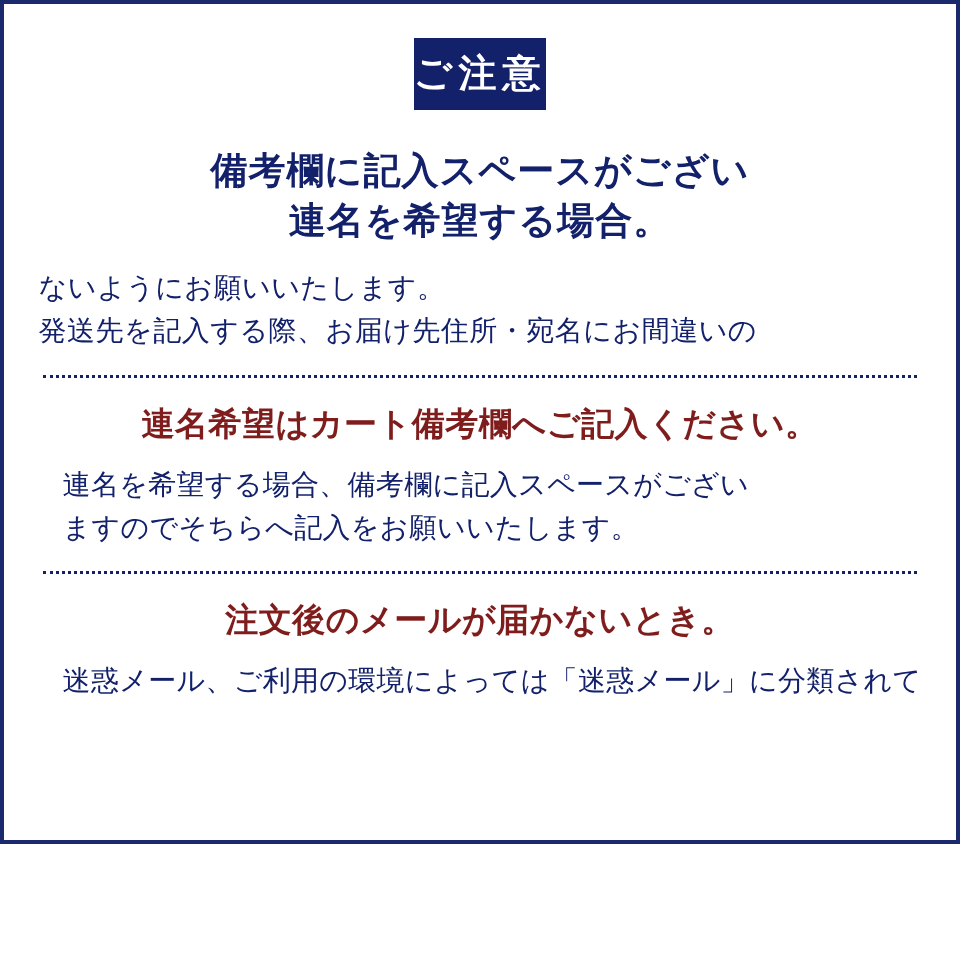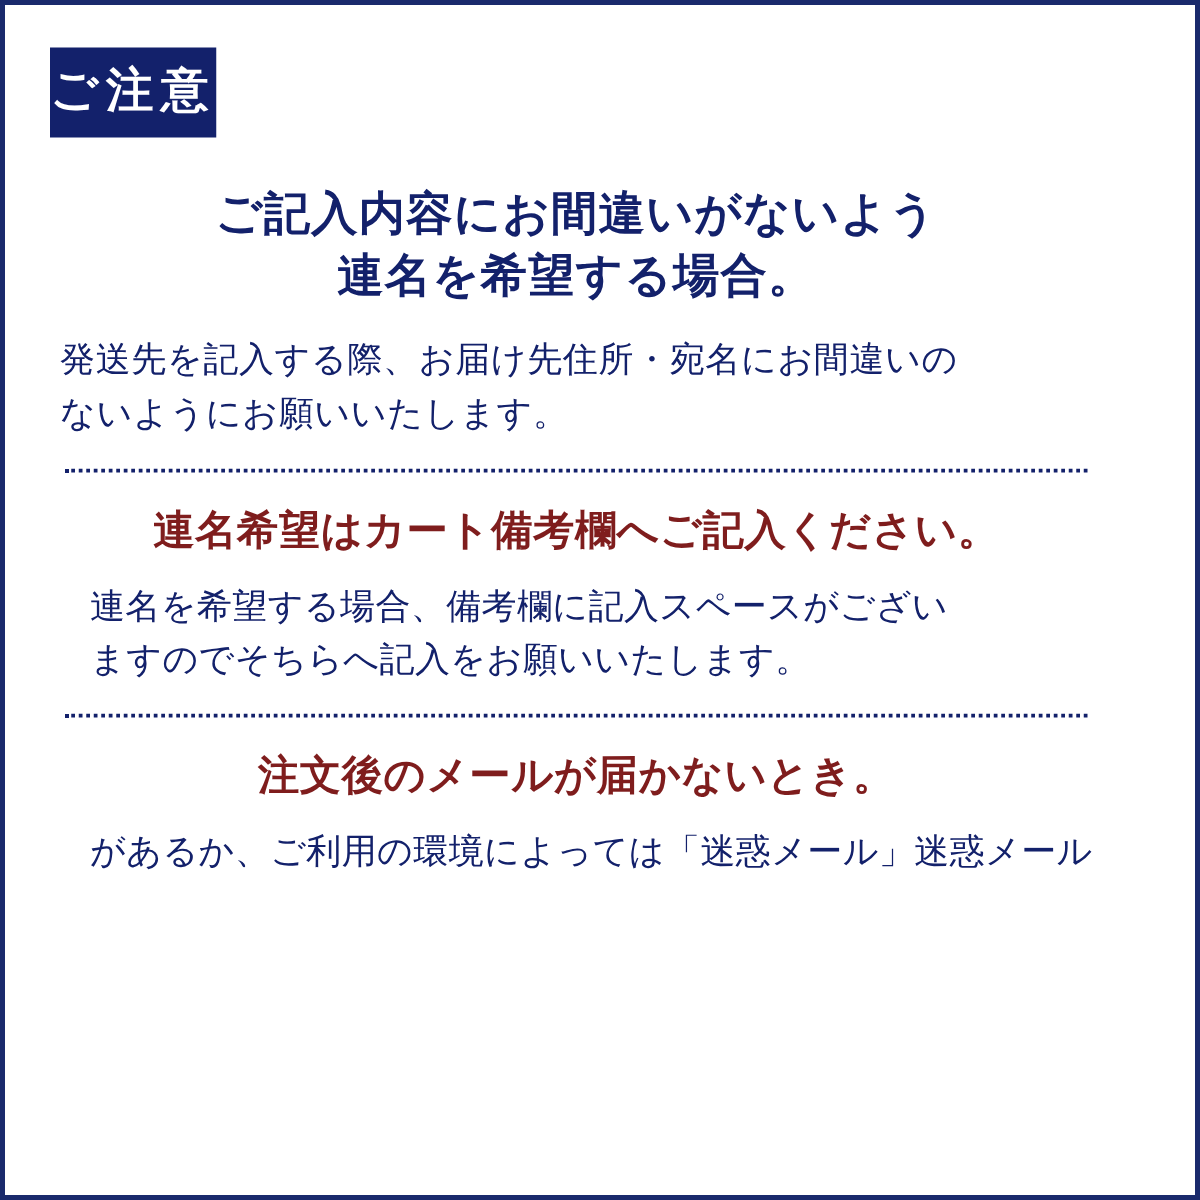--- a/index.html
+++ b/index.html
@@ -11,27 +11,27 @@
     width: 960px;
     height: 960px;
     font-family: "Liberation Sans", "DejaVu Sans", sans-serif;
     color: #1a2a6c;
     overflow: hidden;
   }
 
   .page {
     position: relative;
     width: 960px;
-    height: 960px;
+    height: 844px;
     box-sizing: border-box;
     border: 4px solid #1a2a6c;
     background: #ffffff;
     display: flex;
     flex-direction: column;
-    align-items: flex-start;
+    align-items: center;
   }
 
   
   .banner {
     margin: 34px 36px 0 36px;
     background: #13216b;
     color: #ffffff;
     text-align: center;
     font-size: 38px;
     font-weight: bold;
@@ -108,42 +108,42 @@
 
 <div class="page">
 
   <div class="banner">
     <span>ご注意</span>
   </div>
 
   <div class="content">
 
     <div class="lead">
-      <span class="lead-line">ご記入内容にお間違いがないよう</span>
+      <span class="lead-line">備考欄に記入スペースがござい</span>
       <span class="lead-line">連名を希望する場合。</span>
     </div>
 
     <div class="body-text">
+      <span class="body-line">ないようにお願いいたします。</span>
       <span class="body-line">発送先を記入する際、お届け先住所・宛名にお間違いの</span>
-      <span class="body-line">ないようにお願いいたします。</span>
     </div>
 
     <hr class="divider">
 
     <div class="section">
       <div class="section-title">連名希望はカート備考欄へご記入ください。</div>
       <div class="section-body">
         <span class="body-line">連名を希望する場合、備考欄に記入スペースがござい</span>
         <span class="body-line">ますのでそちらへ記入をお願いいたします。</span>
       </div>
     </div>
 
     <hr class="divider">
 
     <div class="section">
       <div class="section-title">注文後のメールが届かないとき。</div>
       <div class="section-body">
-        <span class="body-line">があるか、ご利用の環境によっては「迷惑メール」迷惑メール</span>
+        <span class="body-line">迷惑メール、ご利用の環境によっては「迷惑メール」に分類されて</span>
       </div>
     </div>
 
   </div>
 </div>
 
 </body></html>

